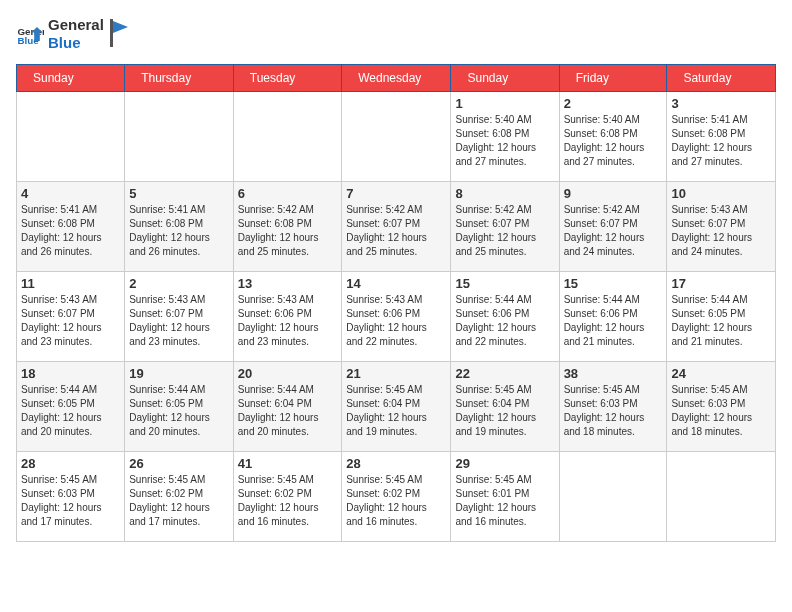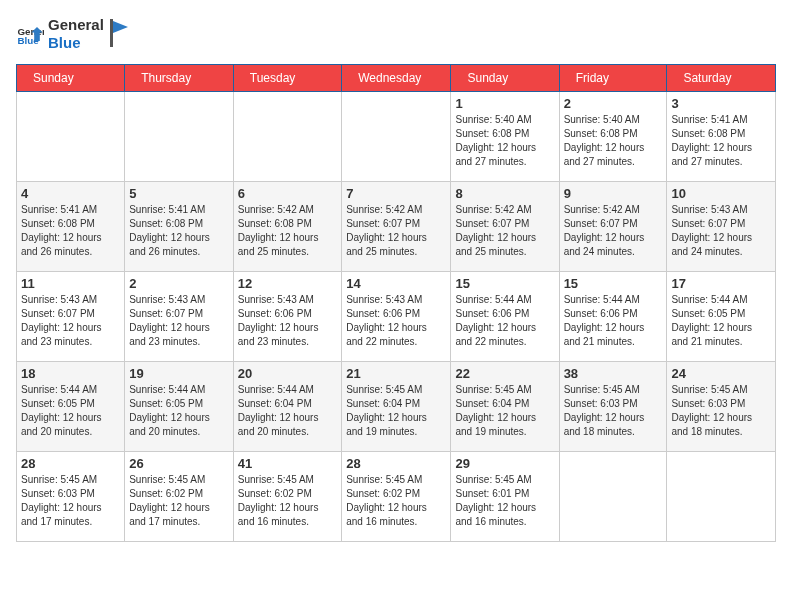--- a/index.html
+++ b/index.html
@@ -203,21 +203,21 @@
 and 23 minutes.</div>
         </td>
         <td>
           <div class="day-number">2</div>
           <div class="day-info" style="white-space: pre-line;">Sunrise: 5:43 AM
 Sunset: 6:07 PM
 Daylight: 12 hours
 and 23 minutes.</div>
         </td>
         <td>
-          <div class="day-number">12</div>
+          <div class="day-number">13</div>
           <div class="day-info" style="white-space: pre-line;">Sunrise: 5:43 AM
 Sunset: 6:06 PM
 Daylight: 12 hours
 and 23 minutes.</div>
         </td>
         <td>
           <div class="day-number">14</div>
           <div class="day-info" style="white-space: pre-line;">Sunrise: 5:43 AM
 Sunset: 6:06 PM
 Daylight: 12 hours

